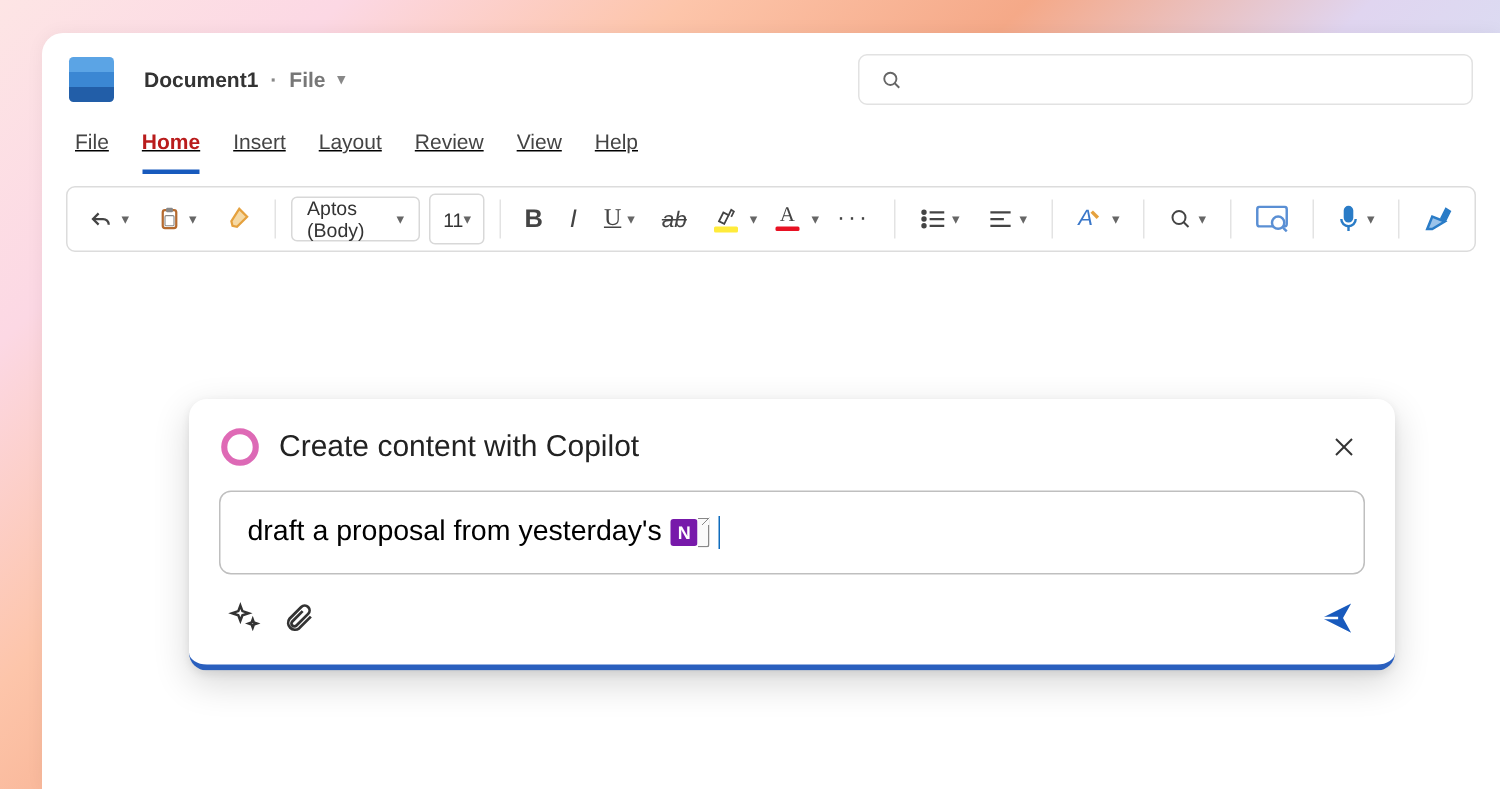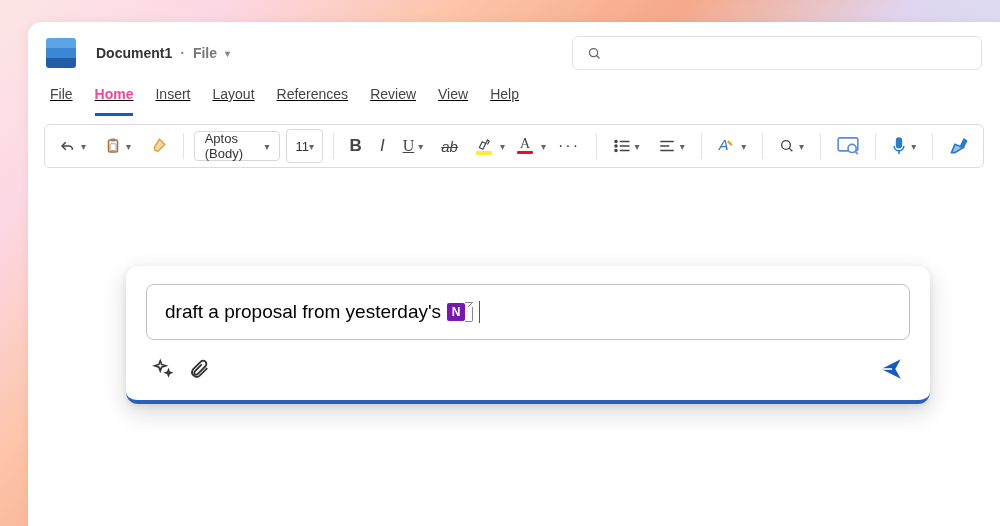--- a/index.html
+++ b/index.html
@@ -10,21 +10,21 @@
     .titlebar { height: 62px; display: flex; align-items: center; padding: 0 18px; gap: 20px; font-weight: bold; }
     .app-logo { width: 30px; height: 30px; background: linear-gradient(to bottom, #5ba4e5 0%, #5ba4e5 33%, #3b87d3 33%, #3b87d3 66%, #225ea8 66%, #225ea8 100%); border-radius: 3px; }
     .title-area { display: flex; align-items: center; gap: 8px; font-size: 14px; color: #333; }
     .title-sep { color: #888; }
     .title-status { color: #777; }
     .title-chev { color: #888; font-size: 10px; }
     .searchbar { margin-left: auto; width: 410px; height: 34px; border: 1px solid #e2e2e2; border-radius: 6px; display: flex; align-items: center; padding: 0 14px; background: #fff; }
 
     .menubar { display: flex; padding: 0 22px; gap: 22px; height: 32px; border-bottom: none; text-decoration: underline; }
     .menu-item { font-size: 14px; color: #444; display: flex; align-items: flex-start; padding-top: 2px; cursor: pointer; position: relative; }
-    .menu-item.active { color: #ec4899; font-weight: 600; }
+    .menu-item.active { color: #b91c1c; font-weight: 600; }
     .menu-item.active::after { content: ""; position: absolute; bottom: 0; left: 0; right: 0; height: 3px; background: #185abd; }
 
     .toolbar { margin: 8px 16px 0; border: 1px solid #dcdcdc; border-radius: 6px; height: 44px; background: #fff; display: flex; align-items: center; padding: 0 8px; gap: 6px; overflow: hidden; }
     .sep { width: 1px; height: 26px; background: #e3e3e3; margin: 0 4px; }
     .tbtn { display: flex; align-items: center; gap: 4px; padding: 4px 6px; border-radius: 4px; cursor: pointer; color: #444; }
     .chev { font-size: 10px; color: #666; }
     .font-combo { display: flex; align-items: center; justify-content: space-between; border: 1px solid #d8d8d8; border-radius: 4px; height: 30px; padding: 12px 10px; font-size: 13px; color: #333; width: 122px; }
     .size-combo { display: flex; align-items: center; justify-content: space-between; border: 1px solid #d8d8d8; border-radius: 4px; height: 30px; padding: 16px 8px; font-size: 13px; color: #333; width: 44px; }
     .bold { font-weight: 700; font-family: serif; font-size: 17px; }
     .italic { font-style: italic; font-family: serif; font-size: 17px; }
@@ -78,23 +78,20 @@
     <div class="menu-item active">
         <span>Home</span>
       </div>
     <div class="menu-item">
         <span>Insert</span>
       </div>
     <div class="menu-item">
         <span>Layout</span>
       </div>
     <div class="menu-item">
-        <span>References</span>
-      </div>
-    <div class="menu-item">
         <span>Review</span>
       </div>
     <div class="menu-item">
         <span>View</span>
       </div>
     <div class="menu-item">
         <span>Help</span>
       </div>
   </div>
 
@@ -230,20 +227,40 @@
 
     <div class="tbtn">
       <svg width="20" height="20" viewBox="0 0 24 24" fill="none">
           <path d="M3 20l4-10 10 4-10 6z" stroke="#2a7cc7" stroke-width="2" fill="#9bc3ea"></path>
           <path d="M17 14l4-8-3-2-4 8" stroke="#2a7cc7" stroke-width="2" fill="#2a7cc7"></path>
         </svg>
     </div>
   </div>
 
   <div class="copilot-panel">
+    <div class="cp-hdr">
+      <svg width="28" height="28" viewBox="0 0 48 48">
+        <circle cx="24" cy="24" r="18" fill="none" stroke="url(#g1)" stroke-width="7"></circle>
+        <defs>
+            <linearGradient id="g1" x1="0" y1="0" x2="48" y2="48">
+              <stop offset="0" stop-color="#e06ab5"></stop>
+              <stop offset=".4" stop-color="#8b5fc7"></stop>
+              <stop offset=".7" stop-color="#4f8edb"></stop>
+              <stop offset="1" stop-color="#39bdb8"></stop>
+            </linearGradient>
+          </defs>
+      </svg>
+      <div class="cp-title">Create content with Copilot</div>
+      <div class="cp-close">
+        <svg width="16" height="16" viewBox="0 0 24 24" stroke="#333" stroke-width="2">
+            <line x1="4" y1="4" x2="20" y2="20"></line>
+            <line x1="20" y1="4" x2="4" y2="20"></line>
+          </svg>
+      </div>
+    </div>
 
     <div class="cp-input">
       <span>draft a proposal from yesterday's</span>
       <span class="onenote-chip">
         <span class="onenote-box">N</span>
         <span class="onenote-page"></span>
       </span>
         <span class="cursor"></span>
     </div>
 

